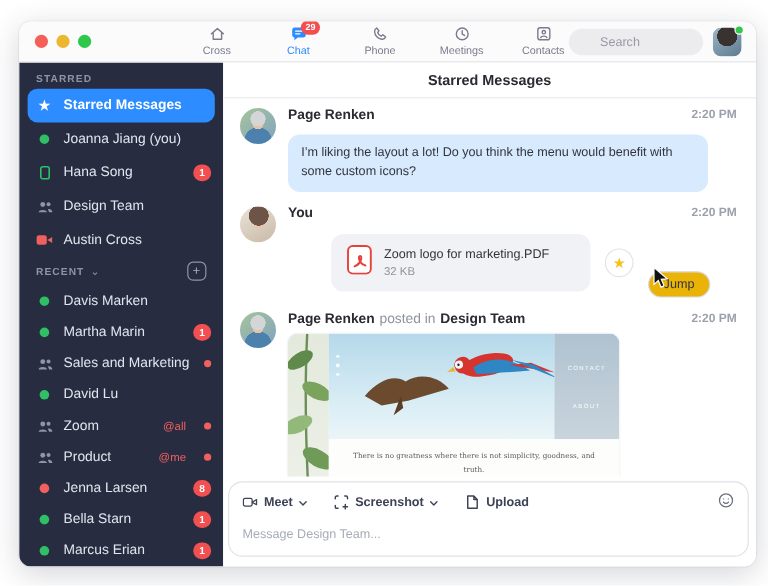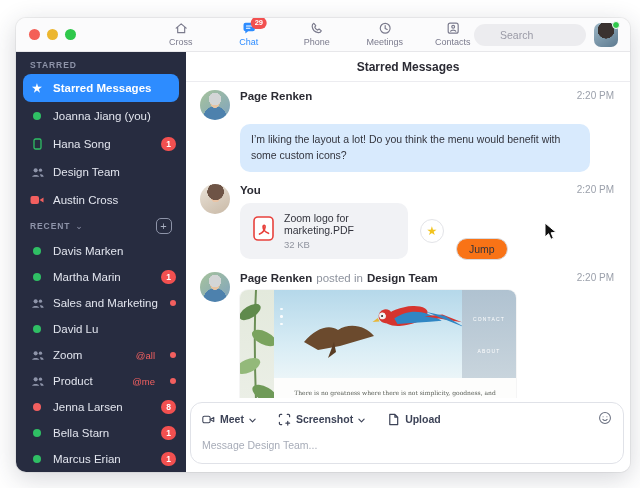--- a/index.html
+++ b/index.html
@@ -64,30 +64,30 @@
   .m-avatar.page { background: radial-gradient(circle at 50% 30%, #d3d5d6 0 24%, transparent 25%),
                                radial-gradient(circle at 50% 44%, #e6c3a2 0 20%, transparent 21%),
                                radial-gradient(circle at 50% 92%, #4d81ad 0 36%, transparent 37%),
                                linear-gradient(140deg,#a7c39b,#7fa3c0); }
   .m-avatar.you { background: radial-gradient(circle at 52% 26%, #6e5446 0 30%, transparent 31%),
                               radial-gradient(circle at 52% 46%, #e9c4a6 0 20%, transparent 21%),
                               linear-gradient(150deg,#eae3d9,#c9b9a6); }
   .m-body { flex:1; min-width:0; }
   .m-head { display:flex; align-items:flex-start; gap:4px; font-size:11.5px; color:#2b2b33; font-weight:bold; }
   .m-head .gray { color:#8e939e; font-weight:normal; }
-  .m-time { margin-left:auto; color:#9ba0ab; font-size:10px; font-weight:normal; }
-  .bubble { display:inline-block; margin-top:22px; background:#d8eafd; color:#33343d; font-size:10.5px; line-height:1.5; padding:8px 11px; border-radius:10px; max-width:350px; }
+  .m-time { margin-left:auto; color:#9ba0ab; font-size:10px; font-weight:bold; }
+  .bubble { display:inline-block; margin-top:10px; background:#d8eafd; color:#33343d; font-size:10.5px; line-height:1.5; padding:8px 11px; border-radius:10px; max-width:350px; }
 
   .file-row { margin-top:6px; display:flex; align-items:center; gap:12px; }
-  .file-card { background:#f1f2f5; border-radius:10px; padding:9px 13px; display:flex; align-items:center; gap:10px; width:168px; }
+  .file-card { background:#f1f2f5; border-radius:10px; padding:9px 13px; display:flex; align-items:center; gap:10px; width:216px;margin-left:36px; }
   .pdf-ic svg { width:21px; height:25px; }
   .f-name { font-size:10.5px; color:#33343d; }
   .f-size { font-size:9.5px; color:#90949f; margin-top:3px; }
   .star-circle { width:24px; height:24px; border:1px solid #e3e4e8; background:#fff; border-radius:50%; display:flex; align-items:center; justify-content:center; color:#f2c31d; font-size:12px; }
-  .jump-btn { border:1px solid #d9dbe0; background:#f97316; border-radius:12px; padding:4px 12px; font-size:10.5px; color:#33343d;margin-top:36px; }
+  .jump-btn { border:1px solid #d9dbe0; background:#eab308; border-radius:12px; padding:4px 12px; font-size:10.5px; color:#33343d;margin-top:36px; }
 
   
   .d-img { margin-top:6px; width:276px; height:150px; border-radius:8px; overflow:hidden; position:relative; background:#fdfdfc; box-shadow:0 0 0 1px rgba(0,0,0,.04); }
   .di-left { position:absolute; left:0; top:0; width:34px; height:100%; background:linear-gradient(180deg,#e3e9dc,#eef1ea); }
   .di-sky { position:absolute; left:34px; top:0; width:188px; height:88px; background:linear-gradient(180deg,#b5d8ea,#d9edf5 65%,#ebf5f8); }
   .di-dots { position:absolute; left:6px; top:18px; display:flex; flex-direction:column; gap:5px; }
   .di-dots span { width:2.5px; height:2.5px; border-radius:50%; background:rgba(255,255,255,.9); }
   .di-nav { position:absolute; right:0; top:0; width:54px; height:88px; background:linear-gradient(180deg,rgba(169,189,205,.92),rgba(196,209,218,.92)); display:flex; flex-direction:column; align-items:center; }
   .di-nav span { color:#fefefe; font-size:5px; letter-spacing:1.2px; margin-top:26px; }
   .di-quote { position:absolute; left:34px; top:88px; right:0; bottom:0; background:#fdfdfc; display:flex; flex-direction:column; align-items:center; justify-content:center; text-align:center; padding:0 18px 10px; }

